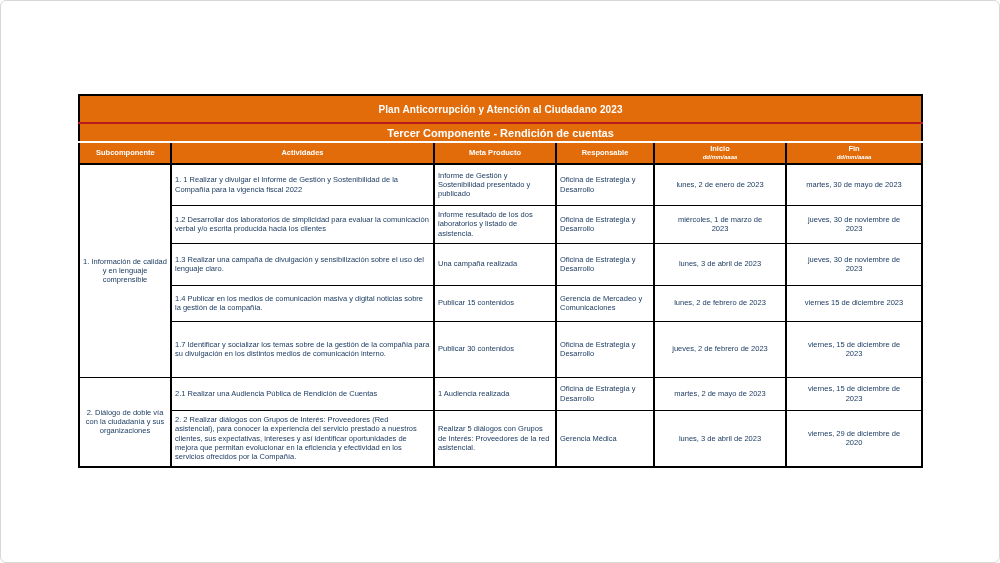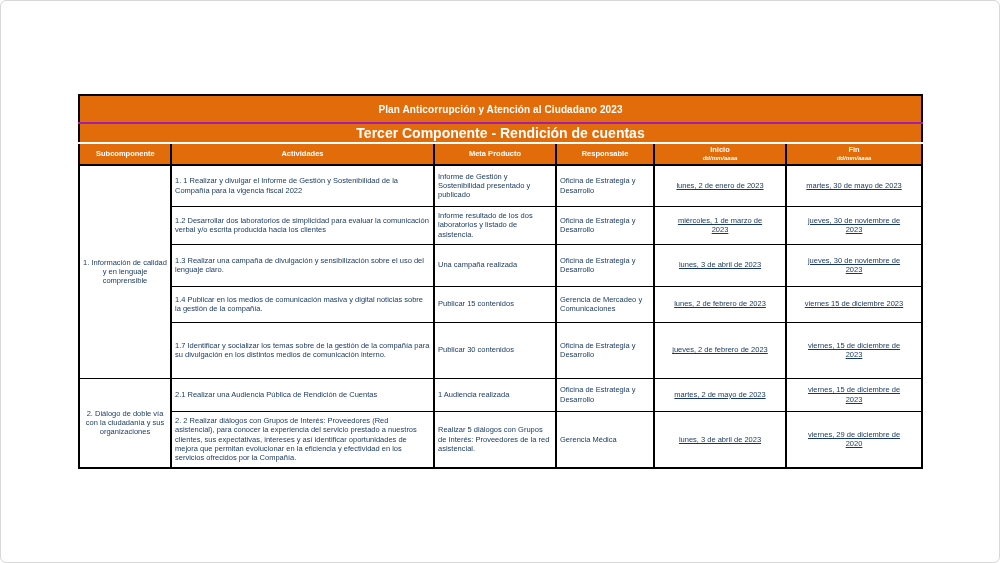--- a/index.html
+++ b/index.html
@@ -12,35 +12,35 @@
     position:absolute;inset:0;border:1px solid #d8d8d8;border-radius:6px;
     pointer-events:none;
   }
   table.plan{
     position:absolute;left:78px;top:94px;width:843px;
     border-collapse:collapse;table-layout:fixed;
     border:2px solid #000;
   }
   td,th{overflow:hidden;}
   .orange{background:#e36c0a;color:#ffffff;font-weight:bold;text-align:center;}
-  .title-cell{font-size:10px;height:24px;border-bottom:2px solid #a21caf;letter-spacing:.1px;margin-left:20px;}
-  .sub-cell{font-size:14px;height:15px;border-bottom:2px solid #ffffff;}
+  .title-cell{font-size:10px;height:24px;border-bottom:2px solid #b91c1c;letter-spacing:.1px;margin-left:20px;}
+  .sub-cell{font-size:11px;height:15px;border-bottom:2px solid #ffffff;}
   th.colhead{
     border:1px solid #000;border-left-width:2px;border-right-width:2px;
     border-bottom-width:2px;border-top:1px solid #ffffff;
     font-size:7.5px;line-height:1.15;padding:1px 16px;vertical-align:middle;
   }
   .date-fmt{display:block;font-size:6px;font-style:italic;font-weight:bold;}
   td.body{
     border:1px solid #000;border-left-width:2px;border-right-width:2px;
     font-size:7.5px;line-height:1.25;color:#17375e;
     padding:1px 3px;vertical-align:middle;text-align:left;
     word-wrap:break-word;
   }
-  td.date{text-align:center;padding:1px 14px;text-decoration:underline;}
+  td.date{text-align:center;padding:1px 14px;}
   td.subcomp{vertical-align:middle;text-align:center;}
 </style>
 </head>
 <body>
 
 <div class="frame"></div>
 
 <table class="plan">
   <colgroup>
     <col style="width:92px">

